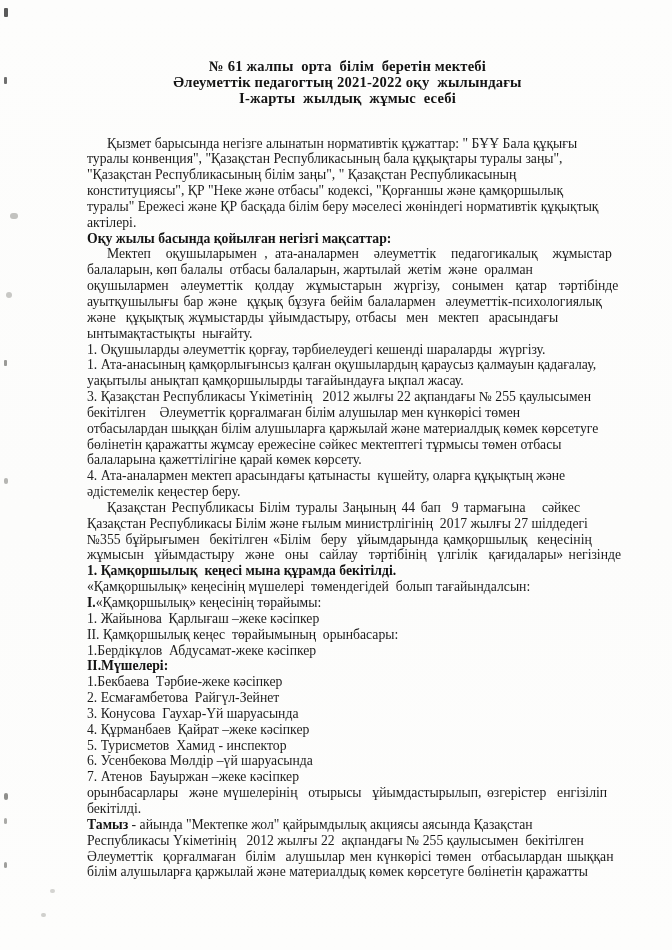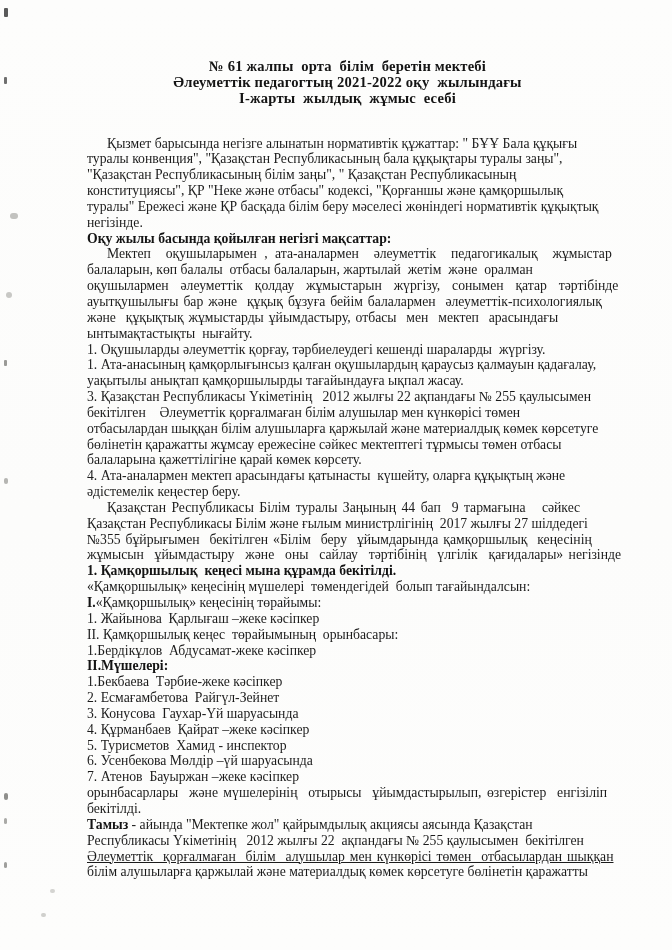--- a/index.html
+++ b/index.html
@@ -55,21 +55,21 @@
 <div class="page">
   <div class="text-block">
       <div class="line a-c"><span class="b">№ 61 жалпы  орта  білім  беретін мектебі</span></div>
       <div class="line a-c"><span class="b">Әлеуметтік педагогтың 2021-2022 оқу  жылындағы</span></div>
       <div class="line a-c"><span class="b">І-жарты  жылдық  жұмыс  есебі</span></div>
       <div class="line" style="padding-left: 20px; margin-top: 29px;"><span>Қызмет барысында негізге алынатын нормативтік құжаттар: " БҰҰ Бала құқығы</span></div>
       <div class="line"><span>туралы конвенция", "Қазақстан Республикасының бала құқықтары туралы заңы",</span></div>
       <div class="line"><span>"Қазақстан Республикасының білім заңы", " Қазақстан Республикасының</span></div>
       <div class="line"><span>конституциясы", ҚР "Неке және отбасы" кодексі, "Қорғаншы және қамқоршылық</span></div>
       <div class="line"><span>туралы" Ережесі және ҚР басқада білім беру мәселесі жөніндегі нормативтік құқықтық</span></div>
-      <div class="line"><span>негізінде.</span></div>
+      <div class="line"><span>актілері.</span></div>
       <div class="line"><span class="b">Оқу жылы басында қойылған негізгі мақсаттар:</span></div>
       <div class="line" style="padding-left: 20px; word-spacing: 4px;"><span>Мектеп  оқушыларымен , ата-аналармен  әлеуметтік  педагогикалық  жұмыстар</span></div>
       <div class="line"><span>балаларын, көп балалы  отбасы балаларын, жартылай  жетім  және  оралман</span></div>
       <div class="line" style="word-spacing: 2.5px;"><span>оқушылармен  әлеуметтік  қолдау  жұмыстарын  жүргізу,  сонымен  қатар  тәртібінде</span></div>
       <div class="line" style="word-spacing: 1.5px;"><span>ауытқушылығы бар және  құқық бұзуға бейім балалармен  әлеуметтік-психологиялық</span></div>
       <div class="line" style="word-spacing: 1.5px;"><span>және  құқықтық жұмыстарды ұйымдастыру, отбасы  мен  мектеп  арасындағы</span></div>
       <div class="line"><span>ынтымақтастықты  нығайту.</span></div>
       <div class="line"><span>1. Оқушыларды әлеуметтік қорғау, тәрбиелеудегі кешенді шараларды  жүргізу.</span></div>
       <div class="line"><span>1. Ата-анасының қамқорлығынсыз қалған оқушылардың қараусыз қалмауын қадағалау,</span></div>
       <div class="line"><span>уақытылы анықтап қамқоршылырды тағайындауға ықпал жасау.</span></div>
@@ -95,21 +95,21 @@
       <div class="line"><span>2. Есмағамбетова  Райгүл-Зейнет</span></div>
       <div class="line"><span>3. Конусова  Гаухар-Үй шаруасында</span></div>
       <div class="line"><span>4. Құрманбаев  Қайрат –жеке кәсіпкер</span></div>
       <div class="line"><span>5. Турисметов  Хамид - инспектор</span></div>
       <div class="line"><span>6. Усенбекова Мөлдір –үй шаруасында</span></div>
       <div class="line"><span>7. Атенов  Бауыржан –жеке кәсіпкер</span></div>
       <div class="line" style="word-spacing: 2px;"><span>орынбасарлары  және мүшелерінің  отырысы  ұйымдастырылып, өзгерістер  енгізіліп</span></div>
       <div class="line"><span>бекітілді.</span></div>
       <div class="line"><span class="b">Тамыз</span><span> - айында "Мектепке жол" қайрымдылық акциясы аясында Қазақстан</span></div>
       <div class="line"><span>Республикасы Үкіметінің   2012 жылғы 22  ақпандағы № 255 қаулысымен  бекітілген</span></div>
-      <div class="line" style="word-spacing: 1.5px; text-decoration: underline;"><span>Әлеуметтік  қорғалмаған  білім  алушылар мен күнкөрісі төмен  отбасылардан шыққан</span></div>
+      <div class="line" style="word-spacing: 1.5px;"><span>Әлеуметтік  қорғалмаған  білім  алушылар мен күнкөрісі төмен  отбасылардан шыққан</span></div>
       <div class="line"><span>білім алушыларға қаржылай және материалдық көмек көрсетуге бөлінетін қаражатты</span></div>
     </div>
 
   <span class="art" style="left:0;top:8px;width:4px;height:9px;background:#5a5a5a;border-radius:1px;"></span>
   <span class="art" style="left:0;top:77px;width:3px;height:7px;background:#6f6f6f;border-radius:1px;"></span>
   <span class="art" style="left:6px;top:213px;width:8px;height:6px;background:#c2c2bf;border-radius:3px;"></span>
   <span class="art" style="left:2px;top:292px;width:6px;height:6px;background:#c8c8c5;border-radius:3px;"></span>
   <span class="art" style="left:0;top:360px;width:3px;height:6px;background:#9a9a97;border-radius:1px;"></span>
   <span class="art" style="left:0;top:478px;width:4px;height:6px;background:#b5b5b2;border-radius:2px;"></span>
   <span class="art" style="left:0;top:793px;width:4px;height:7px;background:#8f8f8c;border-radius:2px;"></span>

